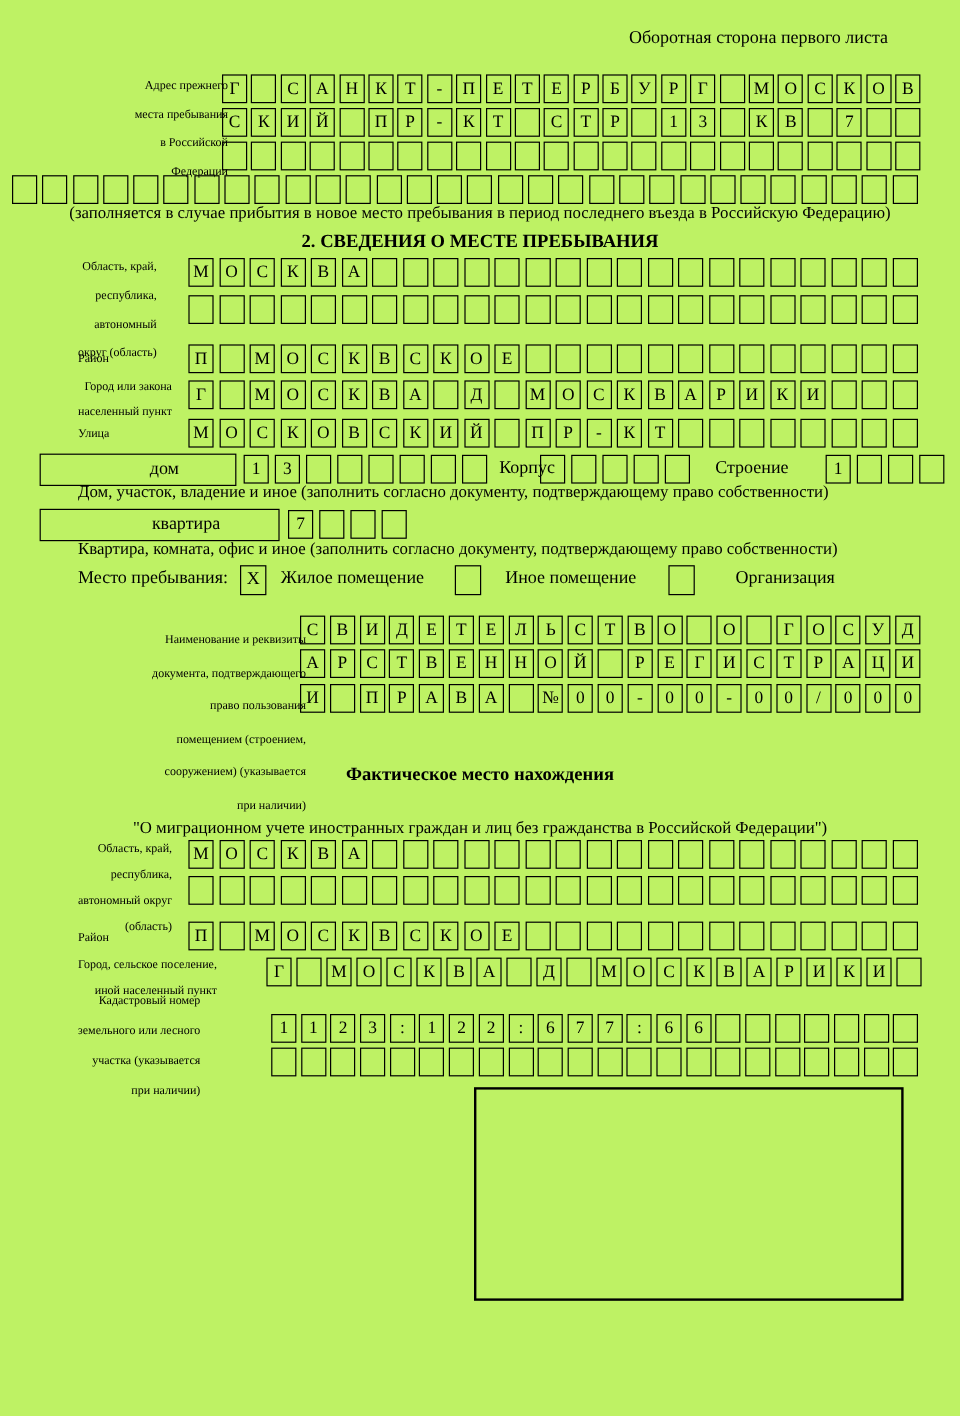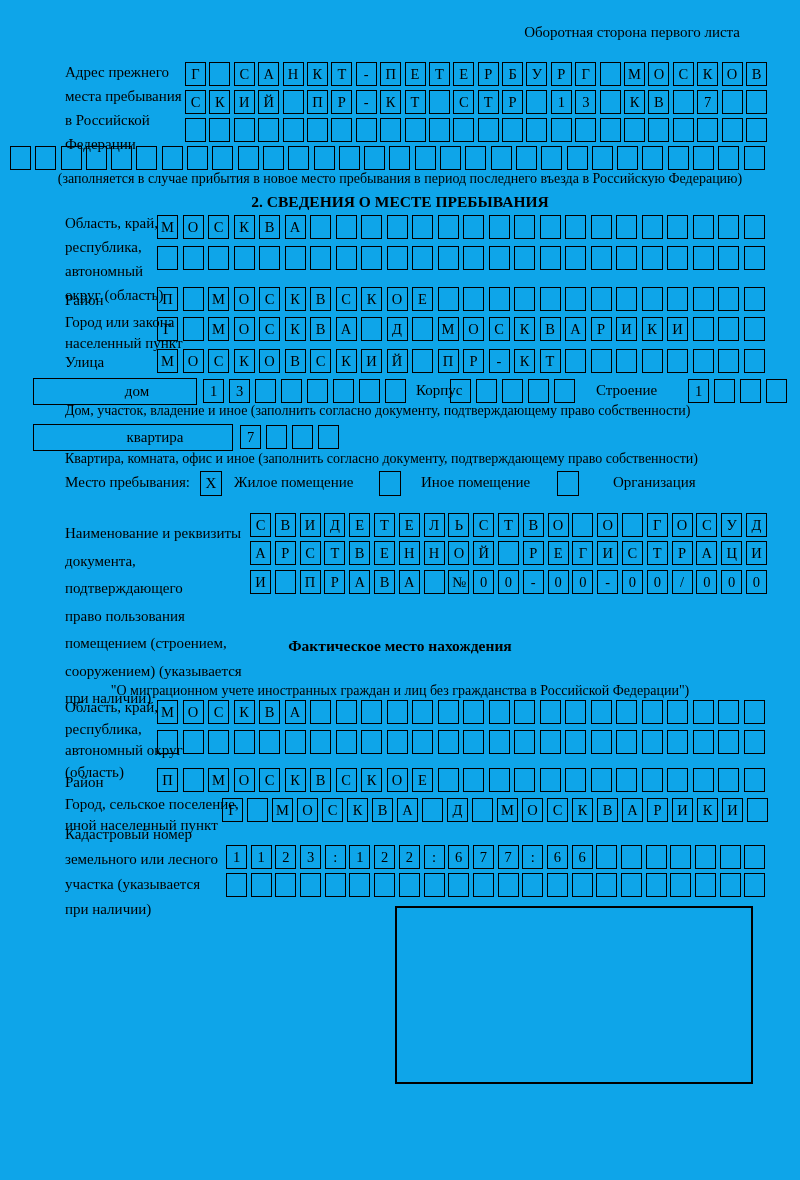--- a/index.html
+++ b/index.html
@@ -1,19 +1,19 @@
 <!DOCTYPE html>
 <html><head>
 <meta charset="utf-8">
 <style>
   html,body{margin:0;padding:0;background:#fff;}
-  .page{position:relative;width:800px;height:1180px;background:#0ea5e9;color:#000;
+  .page{position:relative;width:800px;height:1180px;background:#bef264;color:#000;
         font-family:"Liberation Serif", serif;overflow:hidden;}
   .abs{position:absolute;}
-  .lbl{font-size:15px;line-height:24px;white-space:pre-line;}
+  .lbl{font-size:10px;line-height:24px;white-space:pre-line;text-align:right;}
   .cells{display:flex;}
   .cell{flex:none;width:21px;height:24px;border:1.6px solid #000;box-sizing:border-box;
         display:flex;align-items:center;justify-content:center;
         font-size:14.5px;font-family:"Liberation Serif", serif;}
   .gapA{column-gap:3.4px;}   
   .gapR4{column-gap:4.3px;}  
   .gapB{column-gap:4.5px;}   
   .gapC{column-gap:3.8px;}   
   .gapD{column-gap:4px;}     
   .gapE{column-gap:3.7px;}   

